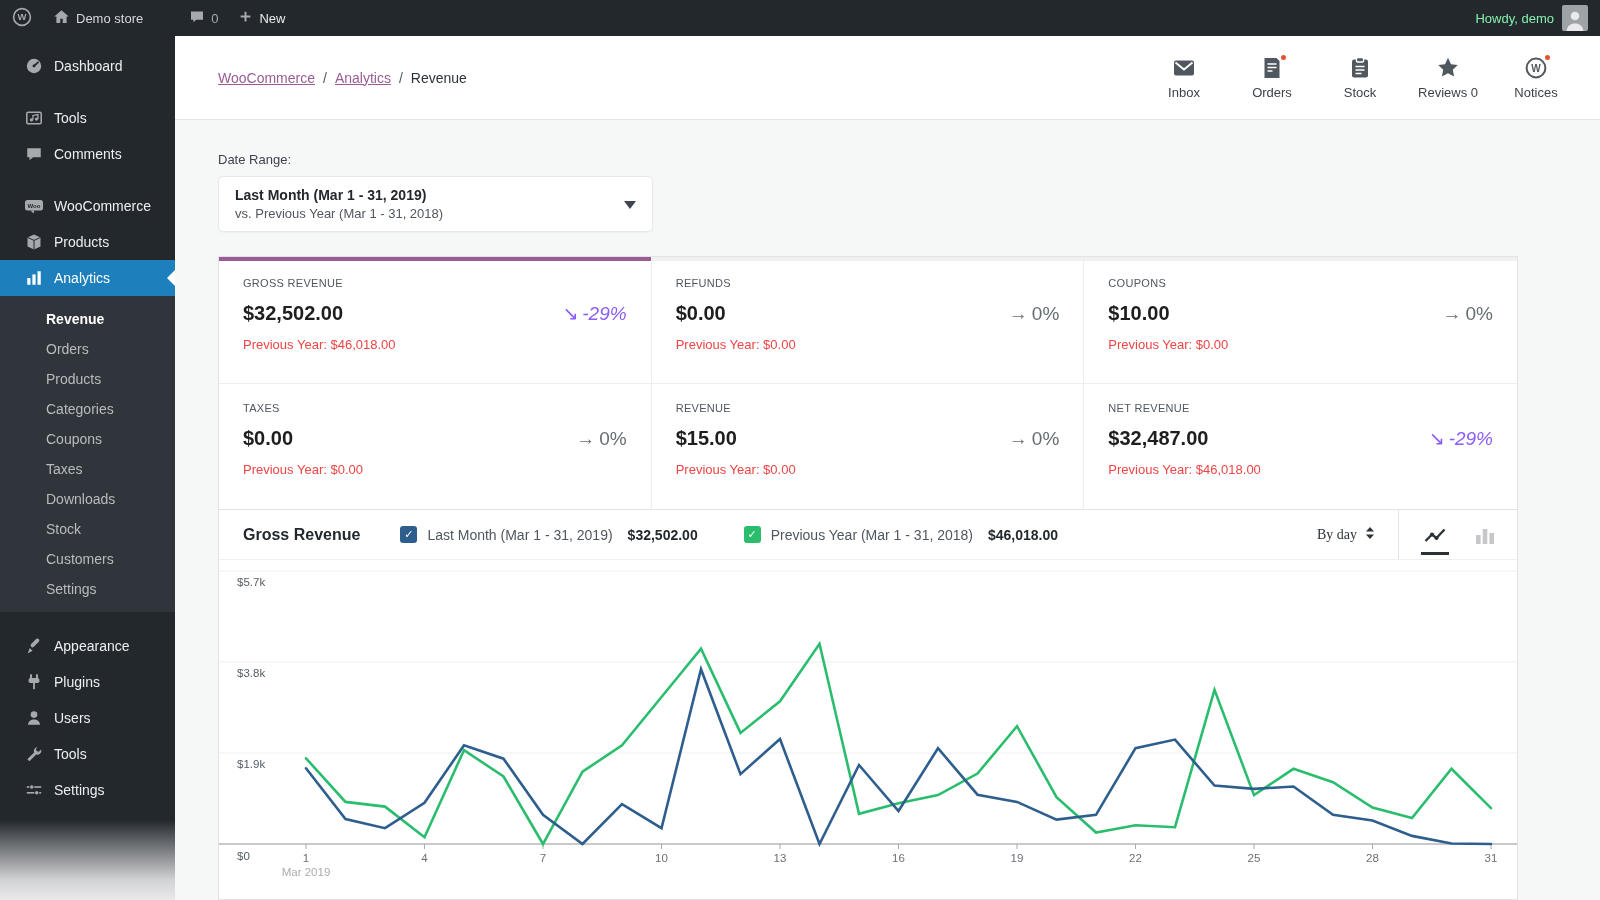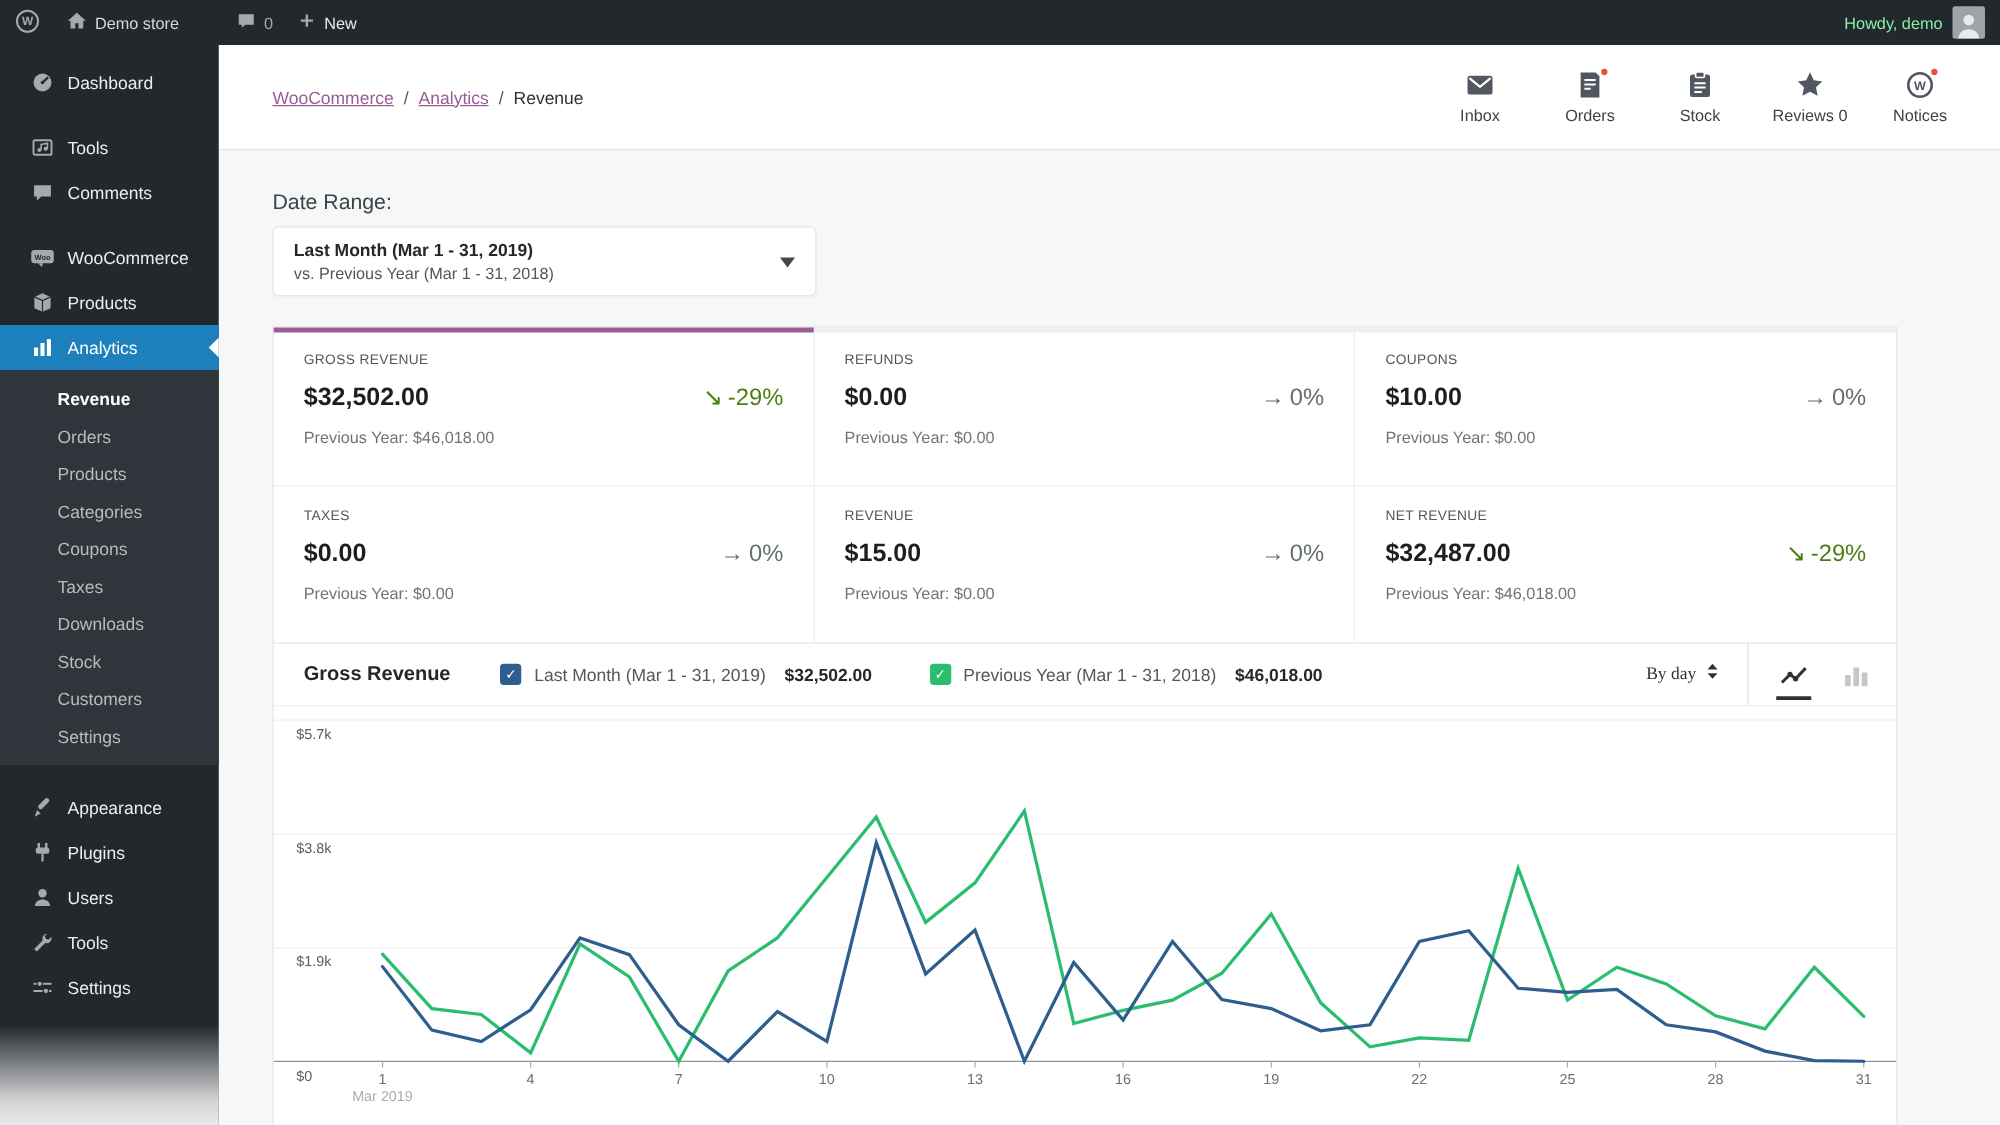--- a/index.html
+++ b/index.html
@@ -41,42 +41,42 @@
   .breadcrumb { font-size:14px; color:#50575e; display:flex; gap:8px; align-items:center; }
   .breadcrumb a { color:#995c93; text-decoration:underline; cursor:pointer; }
   .breadcrumb .current { color:#2c3338; }
   .activity { margin-left:auto; display:flex; padding-right:20px; }
   .act-item { width:88px; display:flex; flex-direction:column; align-items:center; gap:5px; cursor:pointer; }
   .act-icon { position:relative; width:24px; height:24px; color:#50575e; }
   .act-label { font-size:13px; color:#3c434a; white-space:nowrap; }
   .badge-dot { position:absolute; top:-3px; right:-4px; width:9px; height:9px; border-radius:50%; background:#e1542f; border:2px solid #fff; }
 
   .content { padding:32px 43px 0 43px; }
-  .dr-label { font-size:17px; color:#3c434a; margin-bottom:9px; }
+  .dr-label { font-size:13px; color:#3c434a; margin-bottom:9px; }
   .dr-select { width:435px; height:56px; background:#fff; border:1px solid #e6e8ea; border-radius:5px;
     display:flex; align-items:center; padding:0 16px; cursor:pointer; box-shadow:0 1px 1px rgba(0,0,0,.03); }
   .dr-text { flex:1; }
   .dr-primary { font-size:14px; font-weight:bold; color:#23282d; line-height:19px; }
   .dr-secondary { font-size:13px; color:#50575e; line-height:17px; }
   .caret-down { width:0; height:0; border:6px solid transparent; border-top:8px solid #40464d; margin-top:7px; }
 
   
   .summary { margin-top:24px; width:1300px; display:grid; grid-template-columns:1fr 1fr 1fr; background:#fff; border:1px solid #e1e3e6; }
   .scard { padding:18px 24px 0 24px; height:125px; cursor:pointer; }
   .scard:nth-child(3n+1), .scard:nth-child(3n+2) { border-right:1px solid #eceef0; }
   .scard:nth-child(-n+3) { border-bottom:1px solid #eceef0; height:127px; }
   .scard:nth-child(-n+3)::before { content:""; display:block; height:4px; background:#f0f0f1; margin:-18px -24px 16px -24px; }
   .scard.selected::before { background:#995c93; }
   .s-label { font-size:11px; letter-spacing:.3px; color:#50575e; margin-bottom:13px; }
   .s-valrow { display:flex; align-items:baseline; justify-content:space-between; }
   .s-value { font-size:20px; font-weight:bold; color:#1e1e1e; }
   .s-delta { font-size:19px; color:#646d72; }
   .s-delta .arr { margin-right:4px; }
-  .s-delta.down { color:#4d7c0f; }
-  .s-prev { font-size:13px; color:#737373; margin-top:12px; }
+  .s-delta.down { color:#8b5cf6;font-style:italic; }
+  .s-prev { font-size:13px; color:#ef4444; margin-top:12px; }
 
   
   .chartcard { width:1300px; background:#fff; border:1px solid #e1e3e6; border-top:none; height:390px; }
   .chart-header { height:50px; display:flex; align-items:center; padding-left:24px; border-bottom:1px solid #f0f0f1; }
   .c-title { font-size:16px; font-weight:bold; color:#23282d; margin-right:40px; }
   .legend-item { display:flex; align-items:center; cursor:pointer; }
   .cb { width:17px; height:17px; border-radius:3px; margin-right:10px; display:flex; align-items:center; justify-content:center; }
   .cb::after { content:"✓"; color:#fff; font-size:11px; font-weight:bold; }
   .lg-label { font-size:14px; color:#50575e; }
   .lg-total { font-size:14px; font-weight:bold; color:#23282d; margin-left:15px; margin-right:46px; }

